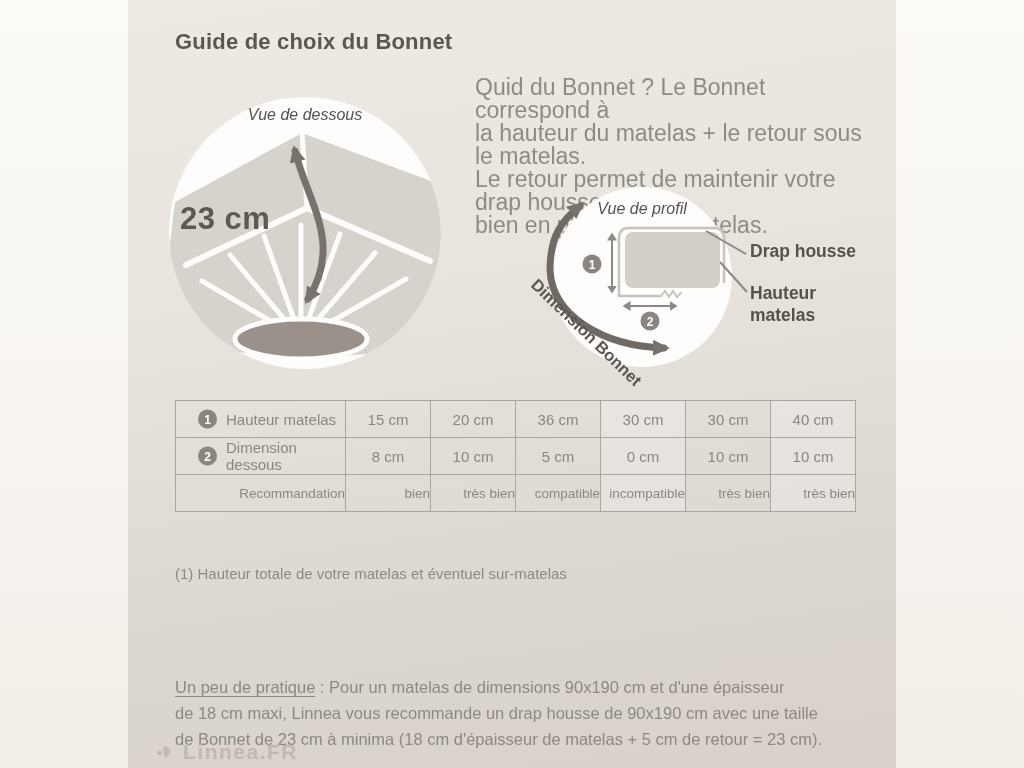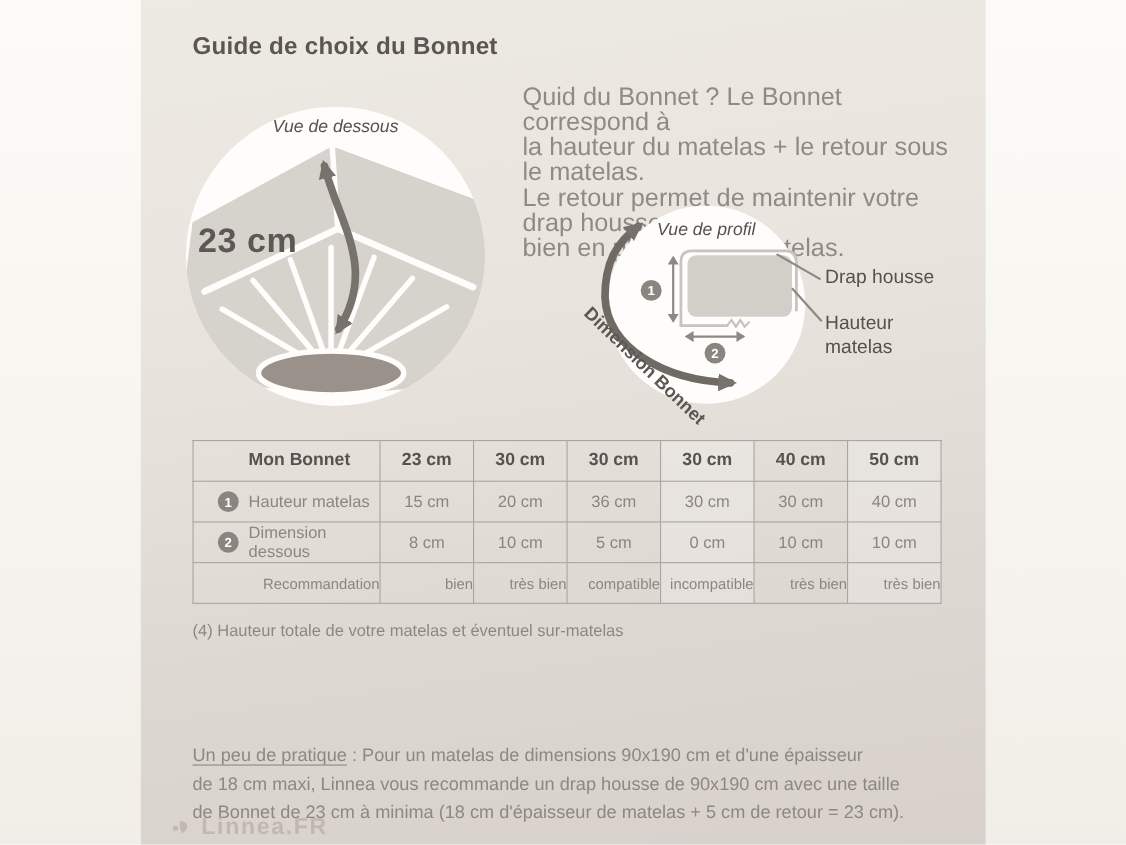--- a/index.html
+++ b/index.html
@@ -29,21 +29,21 @@
   .fig-left  { left: 40px;  top: 93px; }
   .fig-right { left: 400px; top: 186px; }
 
   svg text { font-family: "Liberation Sans", sans-serif; }
   .svg-caption { font-size: 16px; font-style: italic; fill: #56524e; }
   .svg-measure { font-size: 31px; font-weight: bold; fill: #5d5853; letter-spacing: 0.5px; }
   .svg-badge-num { font-size: 12px; font-weight: bold; fill: #ffffff; }
   .svg-rotated { font-size: 16.5px; font-weight: bold; fill: #5c5752; }
 
   .callout-label {
-    font-size: 17.5px; font-weight: normal; color: #56514c; line-height: 22px; width: 110px;
+    font-size: 17.5px; font-weight: bold; color: #56514c; line-height: 22px; width: 110px;
   }
   .co-drap    { left: 622px; top: 240px; }
   .co-hauteur { left: 622px; top: 282px; }
 
   table.bonnet-table {
     position: absolute; left: 47px; top: 400px; width: 680px;
     border-collapse: collapse; table-layout: fixed;
   }
   .bonnet-table th, .bonnet-table td {
     border: 1px solid #aba59e; height: 37px; text-align: center; vertical-align: middle;
@@ -151,29 +151,20 @@
       <colgroup>
         <col style="width:170px">
           <col style="width:85px">
           <col style="width:85px">
           <col style="width:85px">
         <col style="width:85px">
           <col style="width:85px">
           <col style="width:85px">
       </colgroup>
       <tbody>
-          <tr>
-        <th class="c0">Mon Bonnet</th>
-        <th>23 cm</th>
-        <th>30 cm</th>
-        <th>30 cm</th>
-        <th class="lt">30 cm</th>
-        <th>40 cm</th>
-        <th class="lt">50 cm</th>
-      </tr>
       <tr>
         <td class="c0">
           <span class="badge">1</span>
           <span>Hauteur matelas</span>
         </td>
         <td>15 cm</td>
         <td>20 cm</td>
         <td>36 cm</td>
         <td class="lt">30 cm</td>
         <td>30 cm</td>
@@ -199,21 +190,21 @@
         <td>très bien</td>
         <td>compatible</td>
         <td class="lt">incompatible</td>
         <td>très bien</td>
         <td class="lt">très bien</td>
       </tr>
     </tbody>
       </table>
 
     <div class="abs footnotes">
-      <div>(4) Hauteur totale de votre matelas et éventuel sur-matelas</div>
+      <div>(1) Hauteur totale de votre matelas et éventuel sur-matelas</div>
     </div>
 
 
     <div class="abs practice">
       <span class="underlined">Un peu de pratique</span><span> : Pour un matelas de dimensions 90x190 cm et d'une épaisseur
 de 18 cm maxi, Linnea vous recommande un drap housse de 90x190 cm avec une taille
 de Bonnet de 23 cm à minima (18 cm d'épaisseur de matelas + 5 cm de retour = 23 cm).</span>
     </div>
 
     <div class="abs logo">

